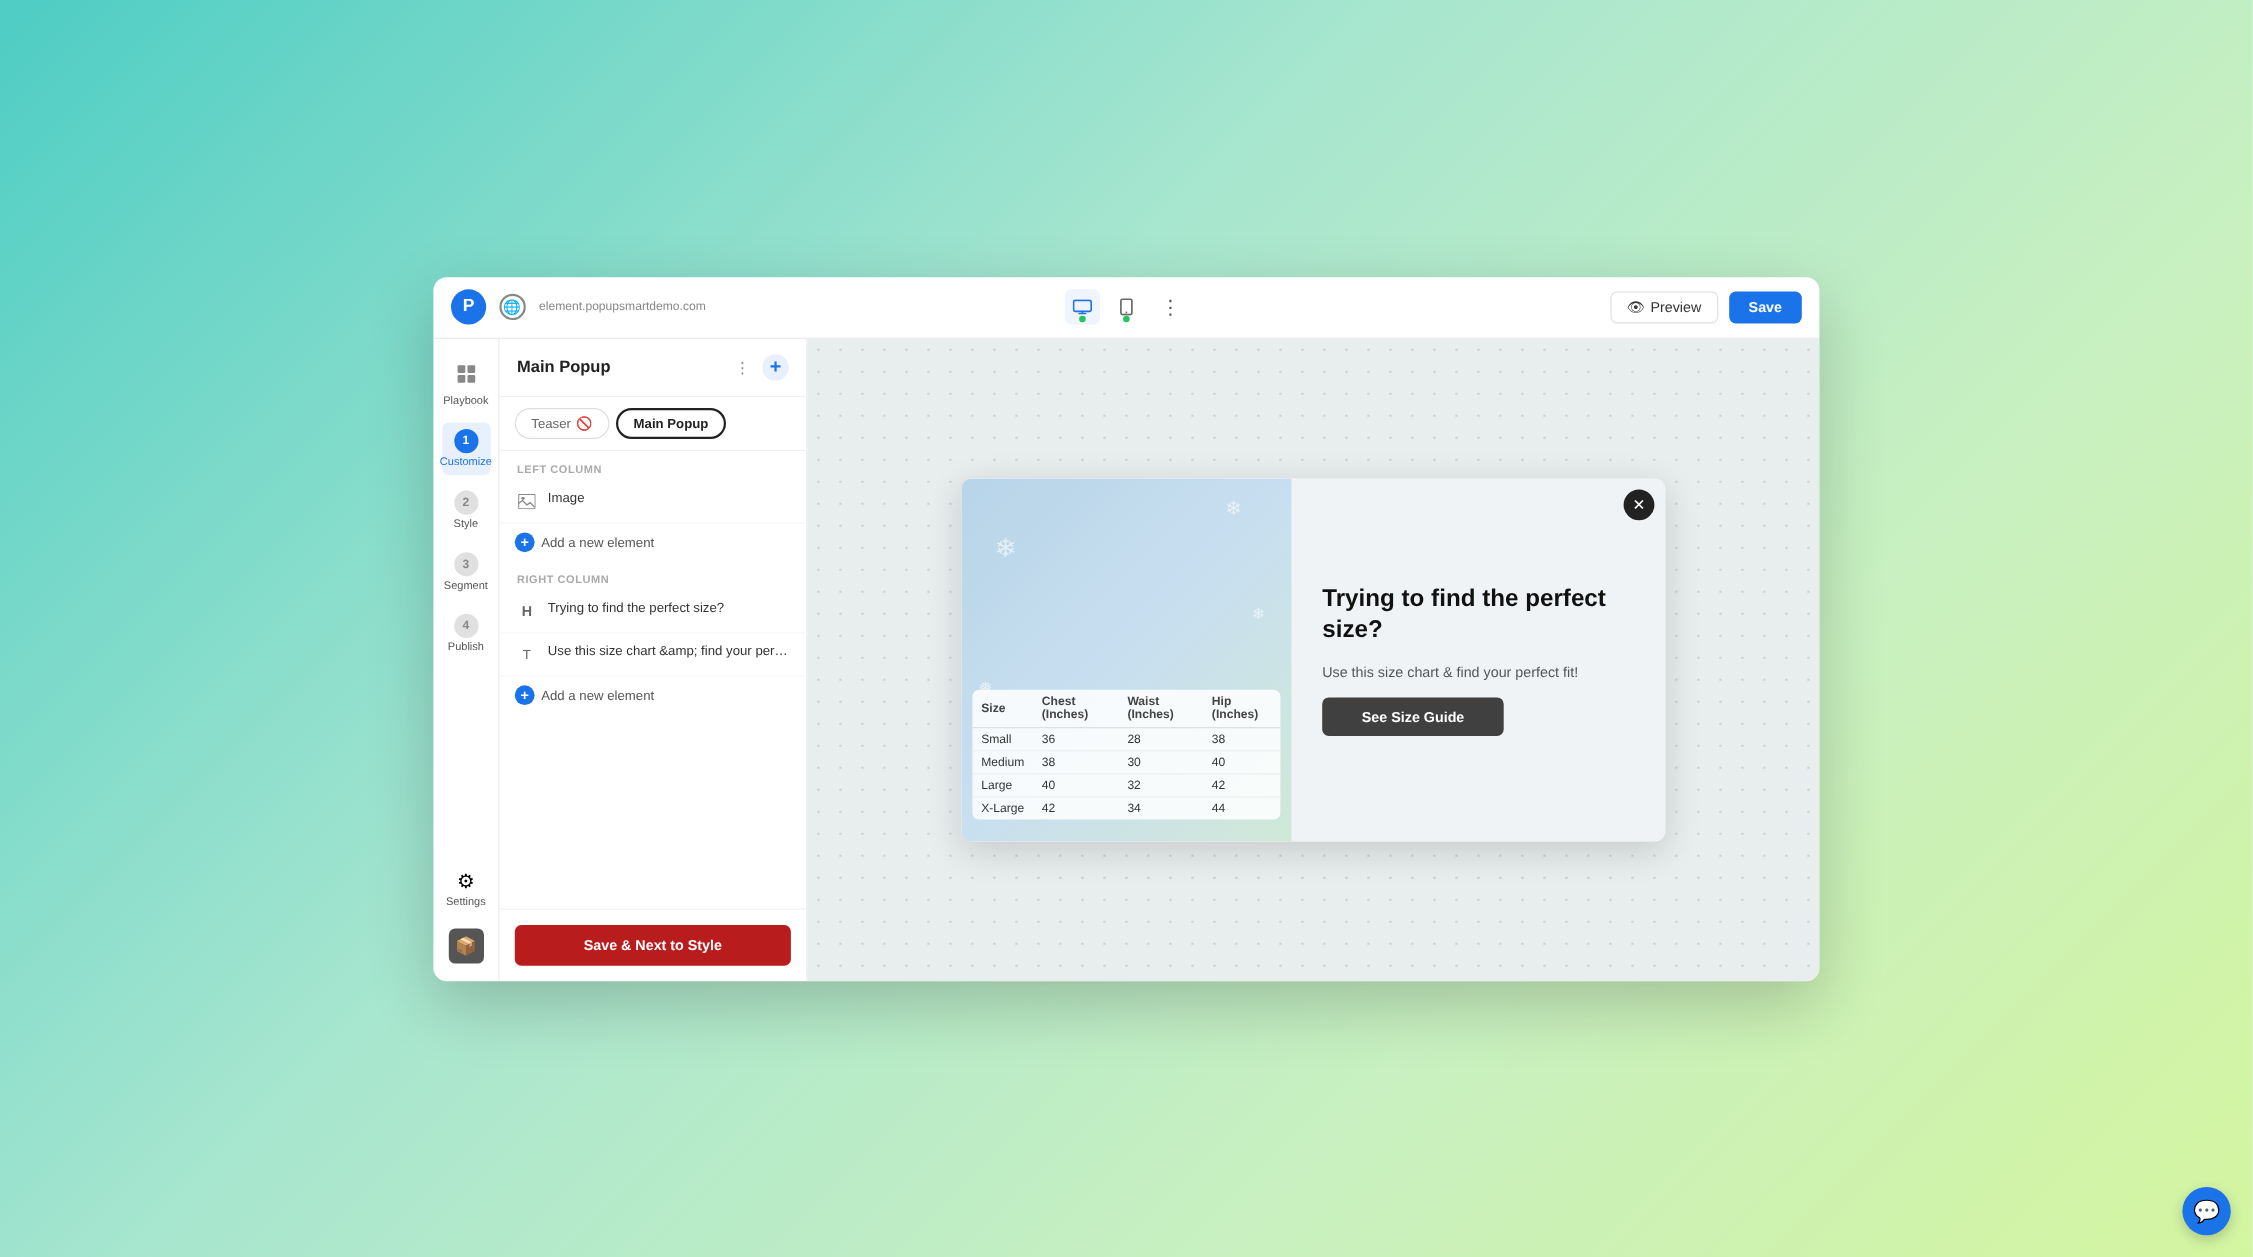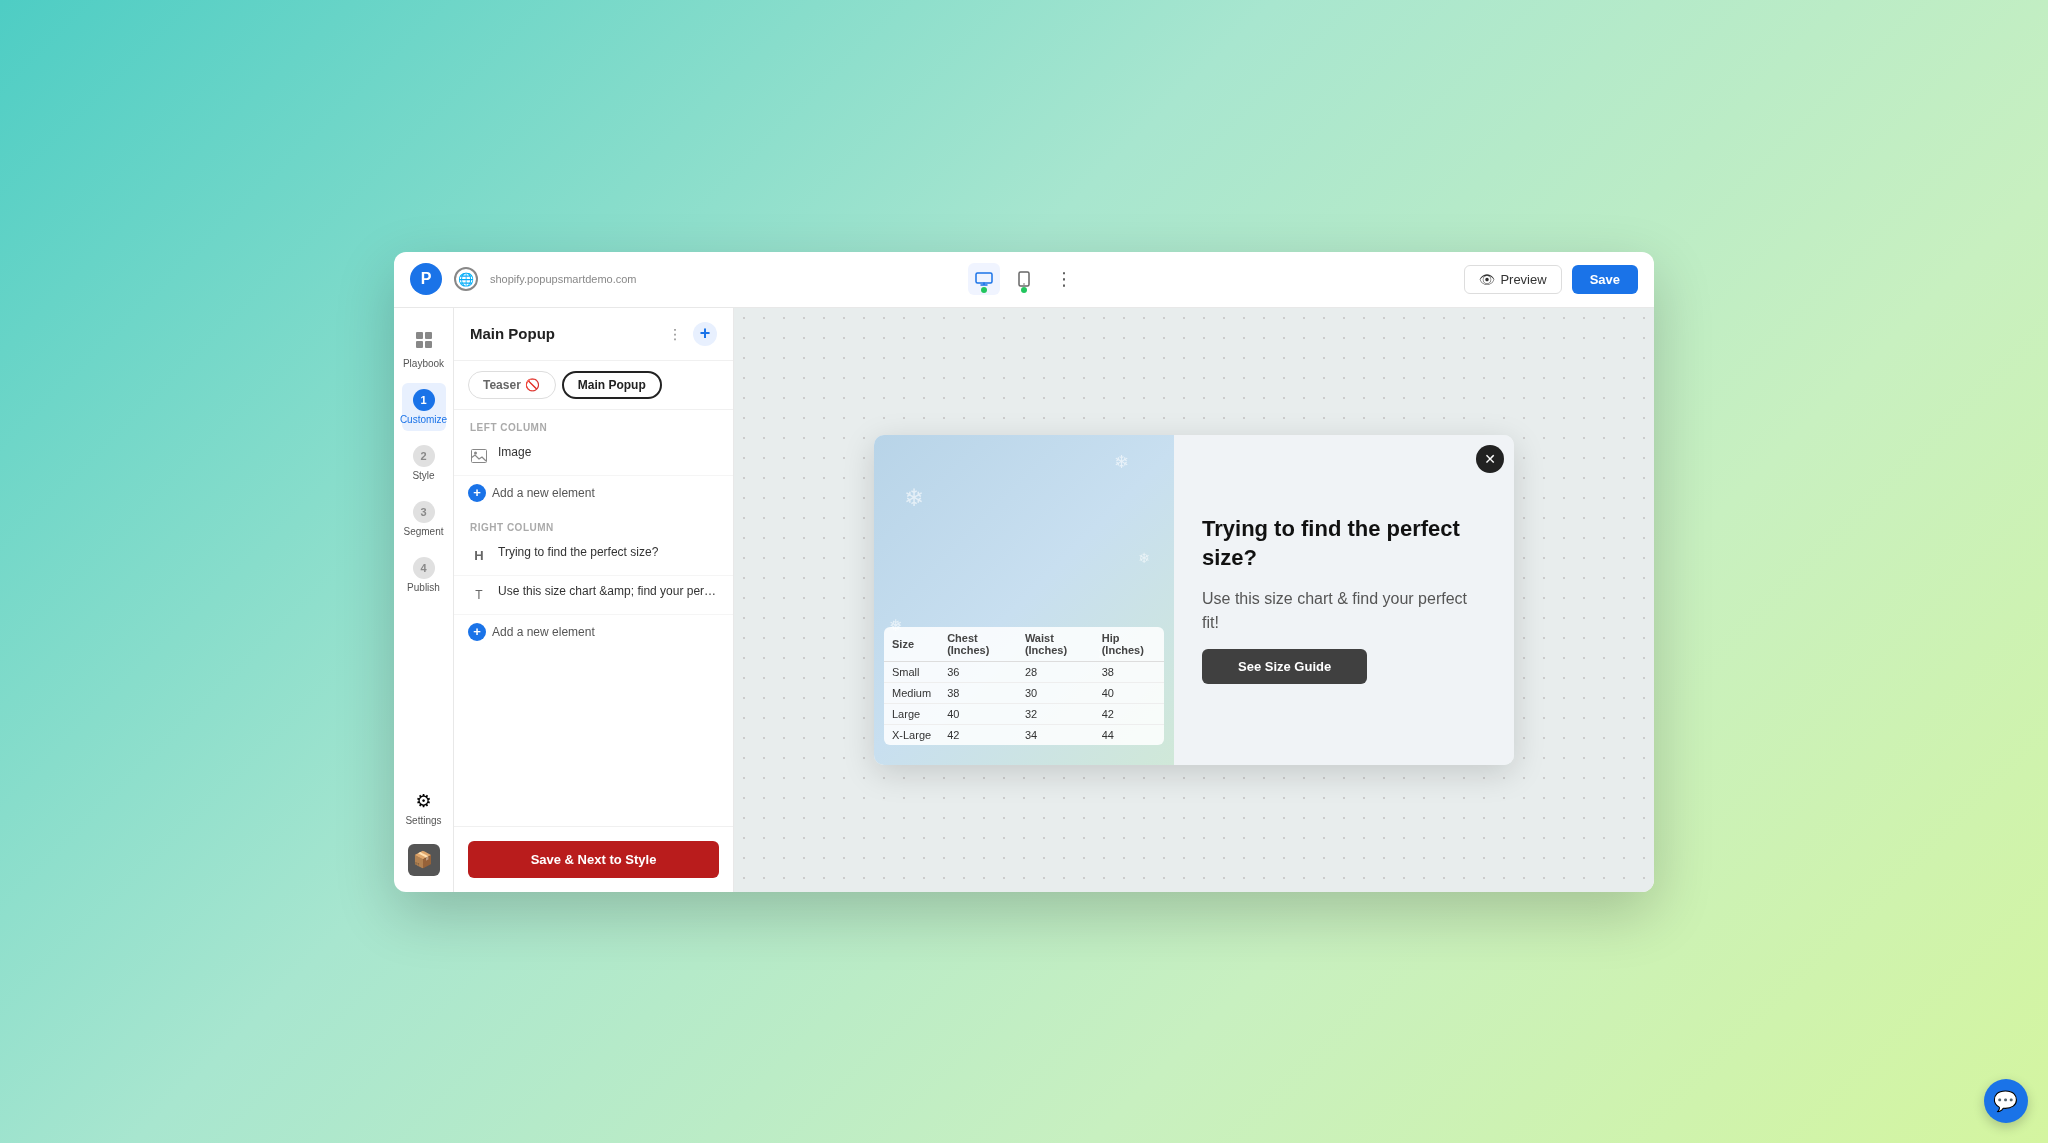--- a/index.html
+++ b/index.html
@@ -164,21 +164,21 @@
       display: flex; gap: 6px;
       padding: 10px 14px;
       border-bottom: 1px solid #f0f0f0;
     }
     .tab-btn {
       padding: 5px 14px;
       border-radius: 20px;
       font-size: 12px;
       cursor: pointer;
       border: 1px solid transparent;
-      display: flex; align-items: center; gap: 5px; font-weight: bold;
+      display: flex; align-items: center; gap: 5px;
     }
     .tab-btn.inactive {
       border-color: #ddd; background: #fff; color: #666;
     }
     .tab-btn.active {
       background: #fff; color: #222; font-weight: 600;
       border: 2px solid #222;
     }
 
     
@@ -293,21 +293,21 @@
       position: absolute; top: 10px; right: 10px;
       width: 28px; height: 28px; background: #222;
       border-radius: 50%; display: flex; align-items: center;
       justify-content: center; color: #fff; font-size: 14px; cursor: pointer;
     }
     .popup-heading {
       font-size: 22px; font-weight: 800; color: #111;
       line-height: 1.3;
     }
     .popup-subtext {
-      font-size: 16px; color: #555; line-height: 1.5;
+      font-size: 13px; color: #555; line-height: 1.5;
     }
     .popup-cta-btn {
       background: #404040; color: #fff;
       border: none; padding: 10px 36px;
       border-radius: 6px; font-size: 13px;
       font-weight: 600; cursor: pointer;
       align-self: flex-start;
     }
 
     
@@ -329,21 +329,21 @@
 <body>
 
 <div class="app-window">
 
   <div class="topbar">
     <div class="topbar-logo">
       <span>P</span>
     </div>
     <div class="topbar-globe">🌐</div>
     <div class="topbar-title-group">
-      <div class="topbar-subtitle">shopify.popupsmartdemo.com</div>
+      <div class="topbar-subtitle">element.popupsmartdemo.com</div>
     </div>
 
     <div class="topbar-center">
       <div class="device-btn active">
         <svg width="18" height="15" viewBox="0 0 18 15" fill="none" xmlns="http://www.w3.org/2000/svg">
           <rect x="1" y="1" width="16" height="10" rx="1.5" stroke="#1a73e8" stroke-width="1.5"></rect>
           <path d="M6 13h6M9 11v2" stroke="#1a73e8" stroke-width="1.5" stroke-linecap="round"></path>
         </svg>
         <div class="device-dot green"></div>
       </div>

